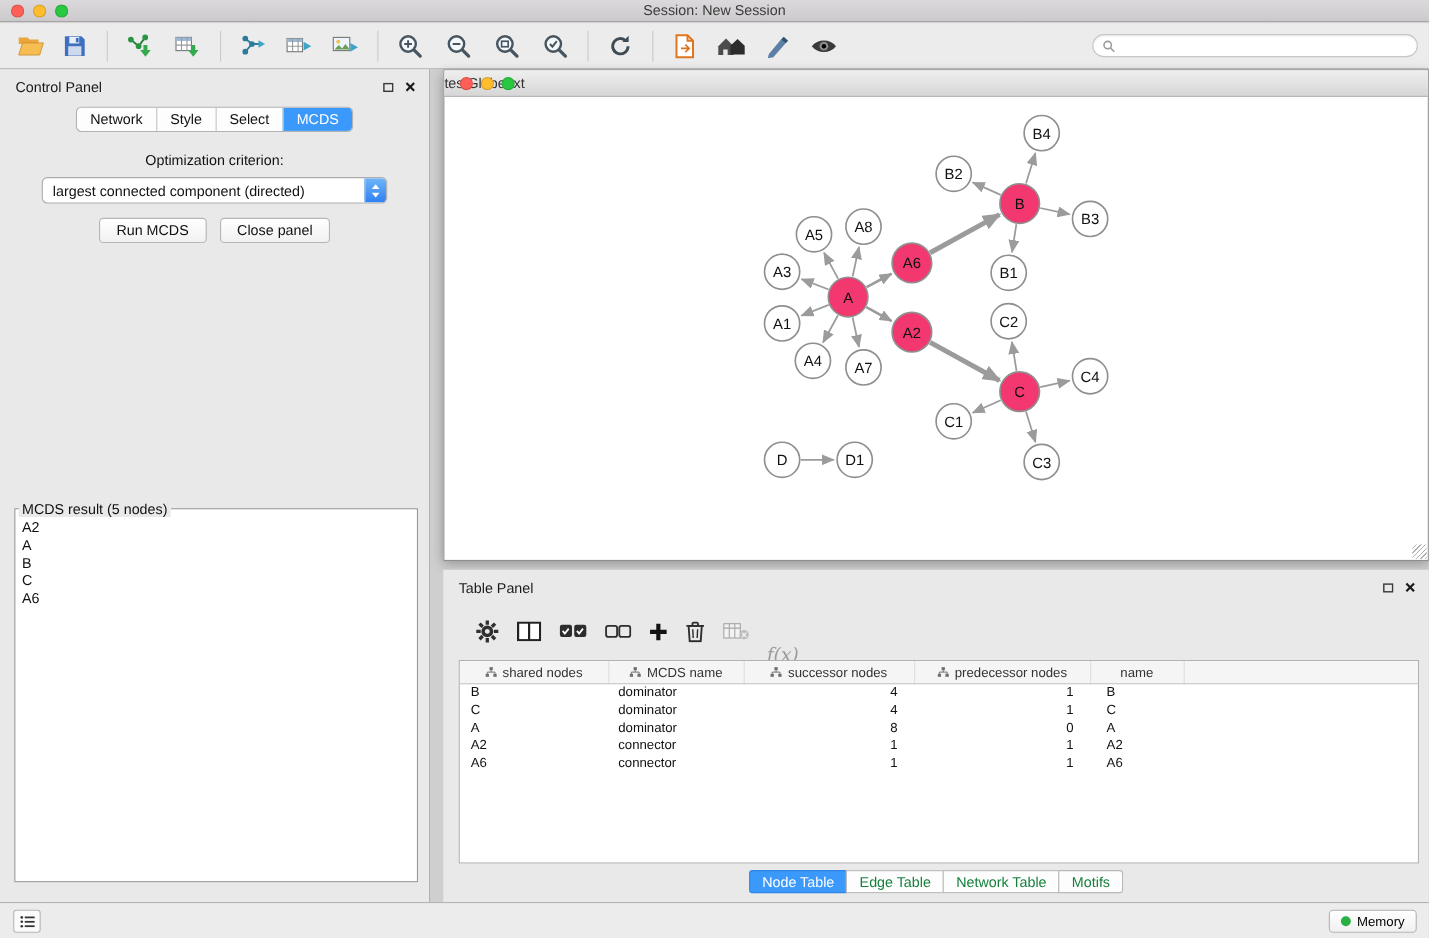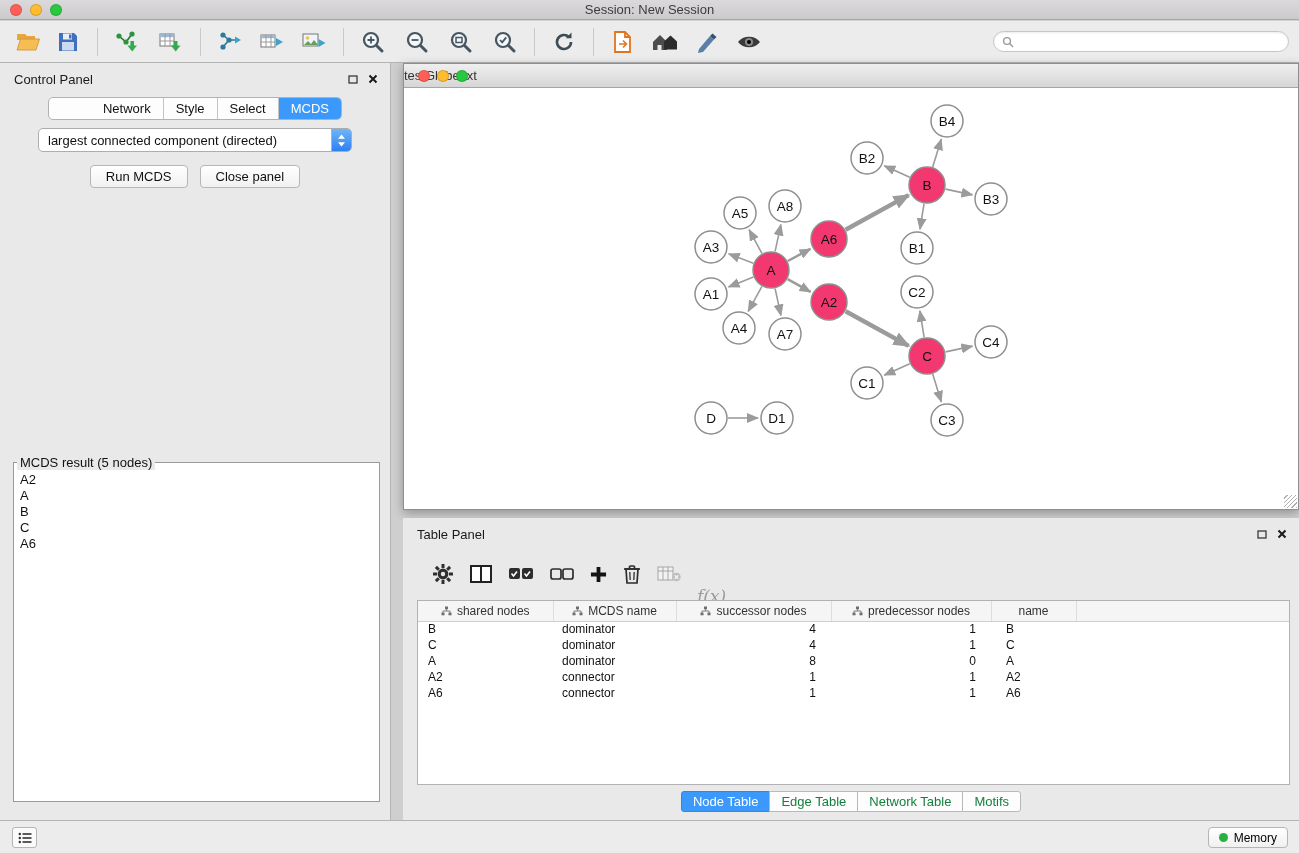--- a/index.html
+++ b/index.html
@@ -32,21 +32,21 @@
 
   
   .control-panel { position: absolute; top: 63px; left: 0; width: 391px; height: 757px;
                    background: #e9e9e9; border-right: 1px solid #b3b3b3; }
   .panel-header { height: 28px; display: flex; align-items: center; padding: 4px 12px 0 14px; }
   .panel-title { font-size: 13px; color: #1a1a1a; }
   .panel-icons { margin-left: auto; display: flex; gap: 10px; align-items: center; }
   .mini { background: none; border: none; cursor: pointer; display: flex; align-items: center; }
 
   .cp-tabs-row { display: flex; justify-content: center; margin-top: 6px; }
-  .seg-tabs { display: inline-flex; border: 1px solid #b2b2b2; border-radius: 5px; overflow: hidden; background: #fdfdfd; padding-left: 42px; }
+  .seg-tabs { display: inline-flex; border: 1px solid #b2b2b2; border-radius: 5px; overflow: hidden; background: #fdfdfd; }
   .seg-tab { font-family: inherit; font-size: 13px; padding: 3px 12px; background: transparent; border: none;
              border-left: 1px solid #c4c4c4; cursor: pointer; color: #111; }
   .seg-tab:first-child { border-left: none; }
   .seg-tab.selected { background: #3b99fc; color: #fff; }
 
   .opt-label { text-align: center; margin-top: 18px; font-size: 13px; }
   .dropdown { width: 314px; height: 24px; margin: 8px auto 0; border: 1px solid #adadad; border-radius: 5px;
               background: #fff; display: flex; align-items: center; cursor: pointer; overflow: hidden; }
   .dd-value { flex: 1; padding-left: 9px; font-size: 13px; white-space: nowrap; }
   .dd-stepper { width: 20px; height: 100%; background: linear-gradient(#6fb5f9, #2f80f2);
@@ -280,20 +280,21 @@
 
     <div class="cp-tabs-row">
       <div class="seg-tabs">
         <button class="seg-tab">Network</button>
         <button class="seg-tab">Style</button>
         <button class="seg-tab">Select</button>
         <button class="seg-tab selected">MCDS</button>
       </div>
     </div>
 
+    <div class="opt-label">Optimization criterion:</div>
 
     <div class="dropdown">
       <span class="dd-value">largest connected component (directed)</span>
       <span class="dd-stepper">
         <svg width="9" height="13" viewBox="0 0 9 13">
           <path d="M4.5 0.5 L8 4.8 H1 z" fill="#fff"></path>
           <path d="M4.5 12.5 L1 8.2 H8 z" fill="#fff"></path>
         </svg>
       </span>
     </div>

